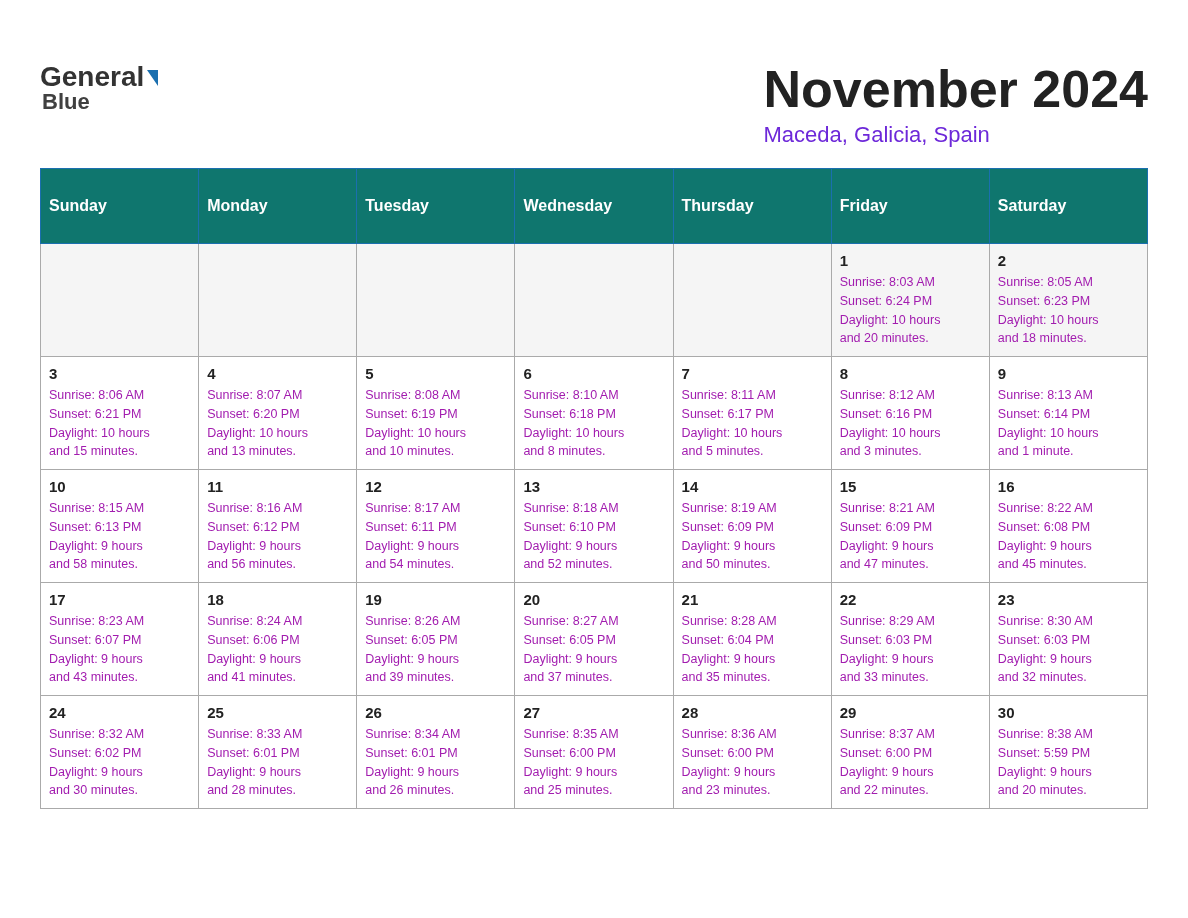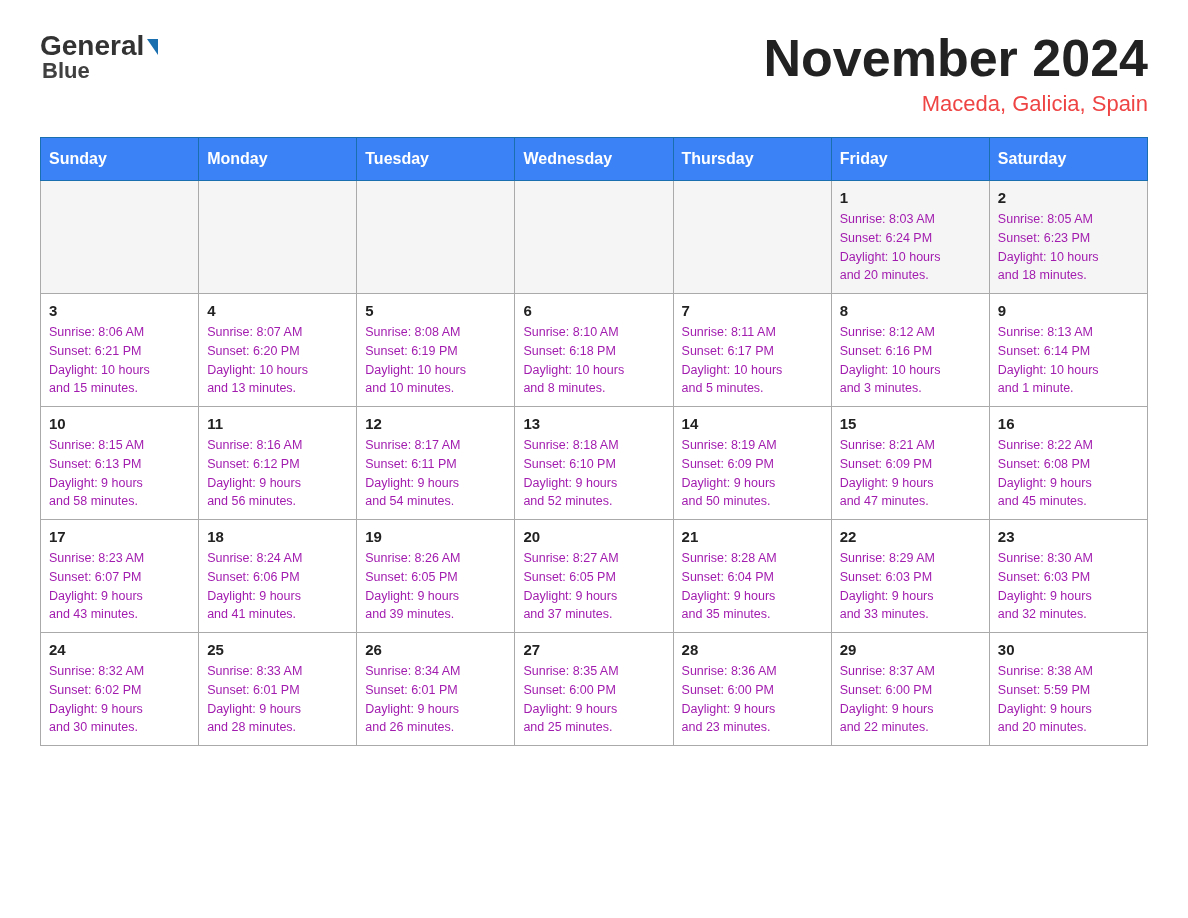--- a/index.html
+++ b/index.html
@@ -8,63 +8,64 @@
       background: #fff;
       padding: 30px 40px;
       width: 1188px;
       min-height: 918px;
     }
     .header {
       display: flex;
       justify-content: space-between;
       align-items: flex-start;
       margin-bottom: 20px;
+      margin-top: 31px;
     }
     .logo {
       display: flex;
       flex-direction: column;
       align-items: flex-start;
     }
     .logo-text {
       font-size: 28px;
       font-weight: bold;
       color: #333;
     }
     .logo-blue {
       color: #404040;
       font-size: 22px;
       font-weight: bold;
       margin-top: -4px;
       margin-left: 2px;
     }
     .title-block {
-      text-align: right;
+      text-align: left;
     }
     .month-title {
       font-size: 52px;
       font-weight: bold;
       color: #222;
       line-height: 1.1;
     }
     .location-title {
       font-size: 22px;
-      color: #ef4444;
+      color: #6d28d9;
       margin-top: 4px;
     }
     .calendar {
       width: 100%;
       border-collapse: collapse;
       border: 1px solid #999;
     }
     .calendar th {
-      background-color: #3b82f6;
+      background-color: #0f766e;
       color: #fff;
       font-size: 16px;
       font-weight: bold;
-      padding: 12px 8px;
+      padding: 28px 8px;
       text-align: left;
       border: 1px solid #1a6faf;
     }
     .calendar td {
       vertical-align: top;
       padding: 8px;
       border: 1px solid #aaa;
       width: calc(100% / 7);
       min-height: 110px;
       font-size: 13px;

